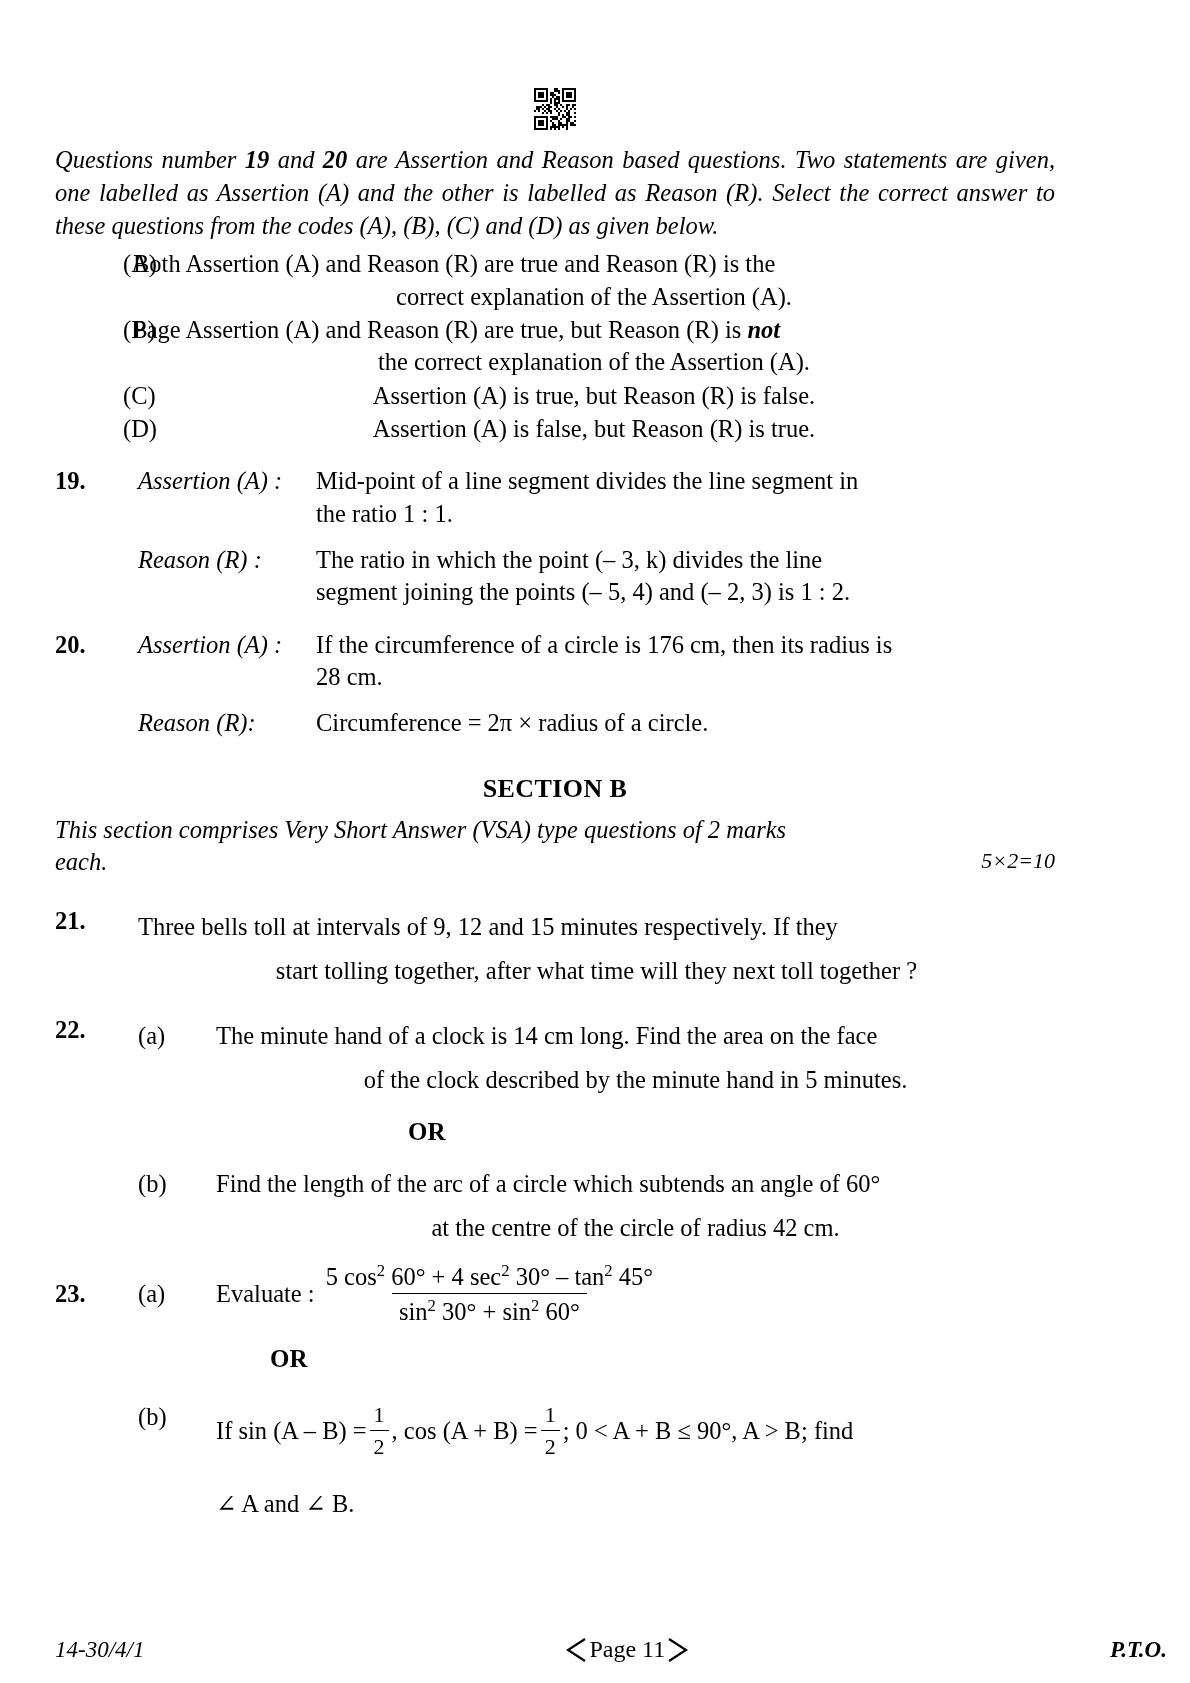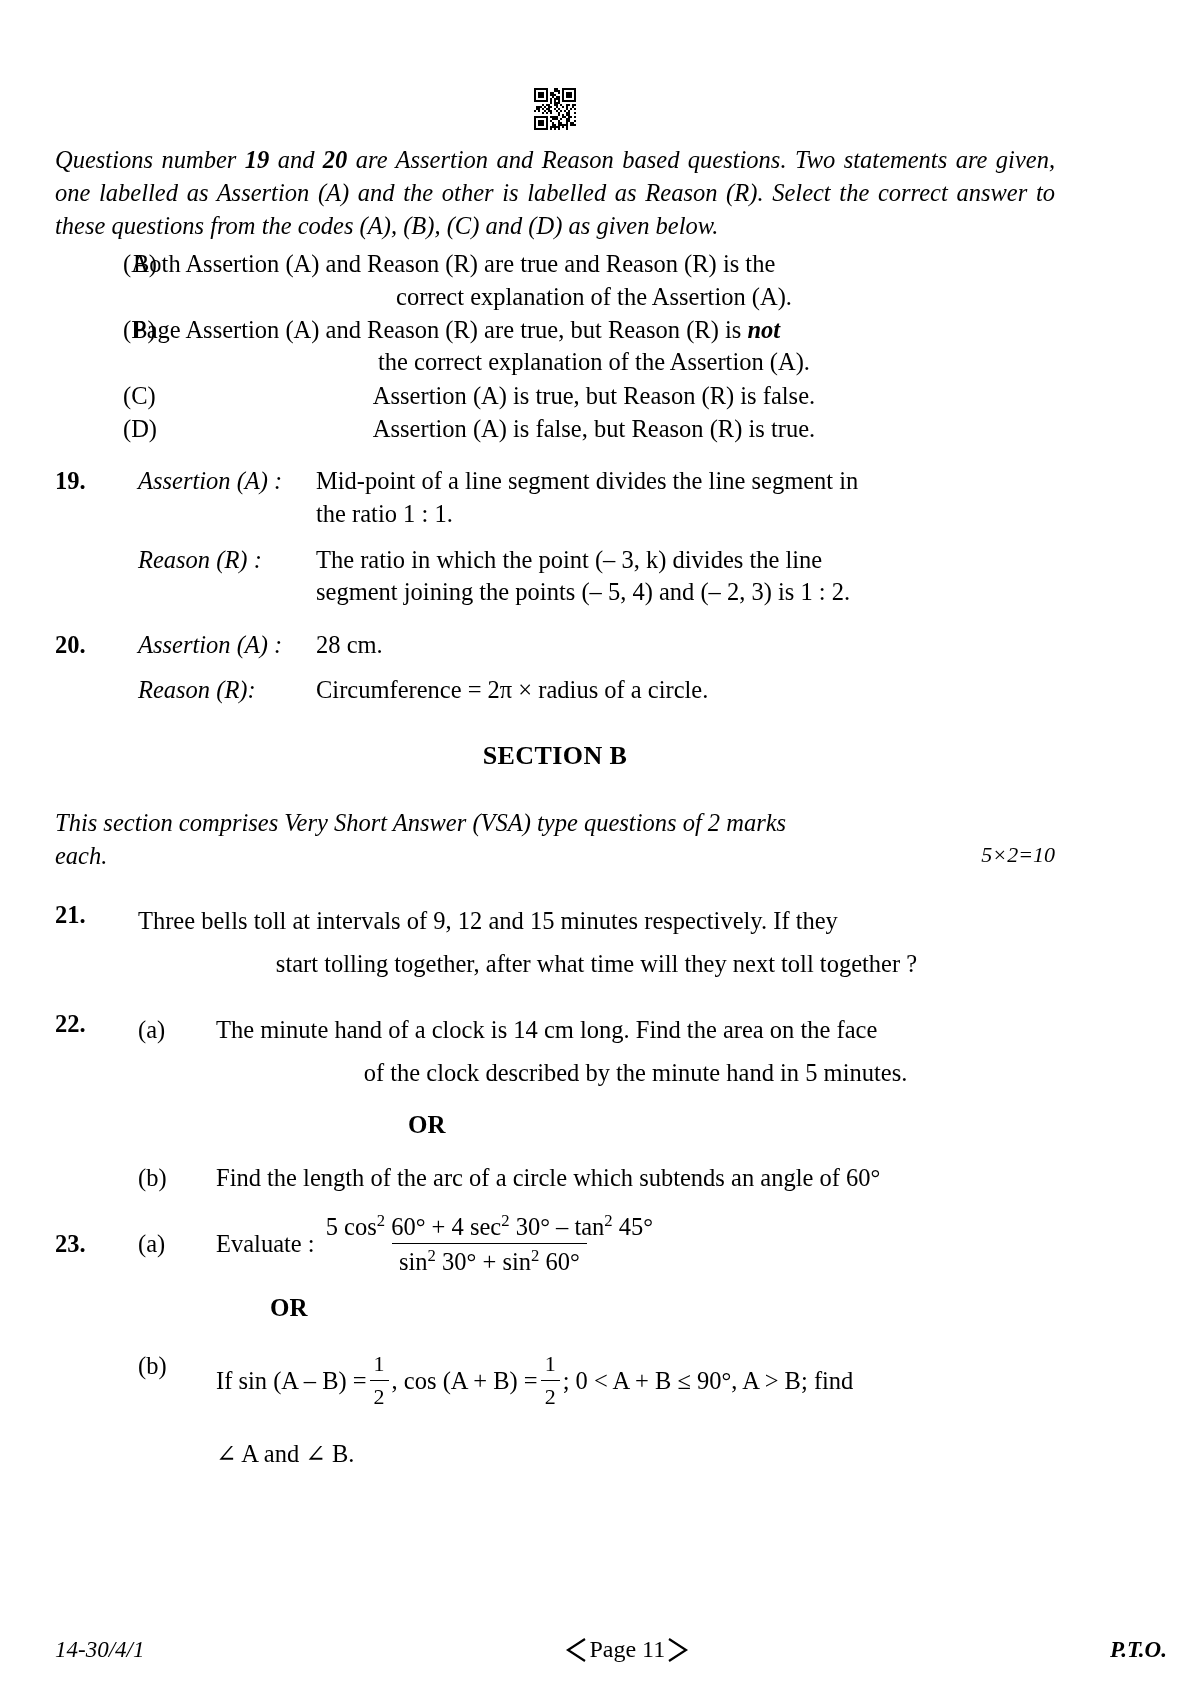--- a/index.html
+++ b/index.html
@@ -105,21 +105,21 @@
   }
   .ar-text .lastline { text-align: left; }
   .ar-gap { height: 13px; }
 
   
   .section-head {
     text-align: center;
     font-weight: bold;
     font-size: 26px;
     letter-spacing: .4px;
-    margin: 34px 0 36px 0;
+    margin: 34px 0 10px 0;
   }
 
   .intro-line {
     font-style: italic;
     font-size: 24.5px;
     line-height: 1.34;
     text-align: justify;
     text-justify: inter-word;
     margin: 0;
   }
@@ -720,20 +720,21 @@
         </div>
       </div>
     </div>
 
     <div class="q">
       <div class="q-num">20.</div>
       <div class="q-main">
         <div class="ar-row">
           <div class="ar-label">Assertion (A) :</div>
           <div class="ar-text">
+            <div>If the circumference of a circle is 176 cm, then its radius is</div>
             <div class="lastline">28 cm.</div>
           </div>
         </div>
         <div class="ar-gap"></div>
         <div class="ar-row">
           <div class="ar-label">Reason (R):</div>
           <div class="ar-text">
             <div class="lastline">Circumference = 2π × radius of a circle.</div>
           </div>
         </div>
@@ -764,20 +765,21 @@
           <div class="sub-body">
             <div class="just">The minute hand of a clock is 14 cm long. Find the area on the face</div>
             <div class="lastline">of the clock described by the minute hand in 5 minutes.</div>
           </div>
         </div>
         <div class="or-line">OR</div>
         <div class="sub-row">
           <div class="sub-tag">(b)</div>
           <div class="sub-body">
             <div class="just">Find the length of the arc of a circle which subtends an angle of 60°</div>
+            <div class="lastline">at the centre of the circle of radius 42 cm.</div>
           </div>
         </div>
       </div>
     </div>
 
     <div style="margin-top:12px;">
       <div class="q23row">
         <div class="q23num">23.</div>
         <div class="q23tag">(a)</div>
         <div class="mathrow">

